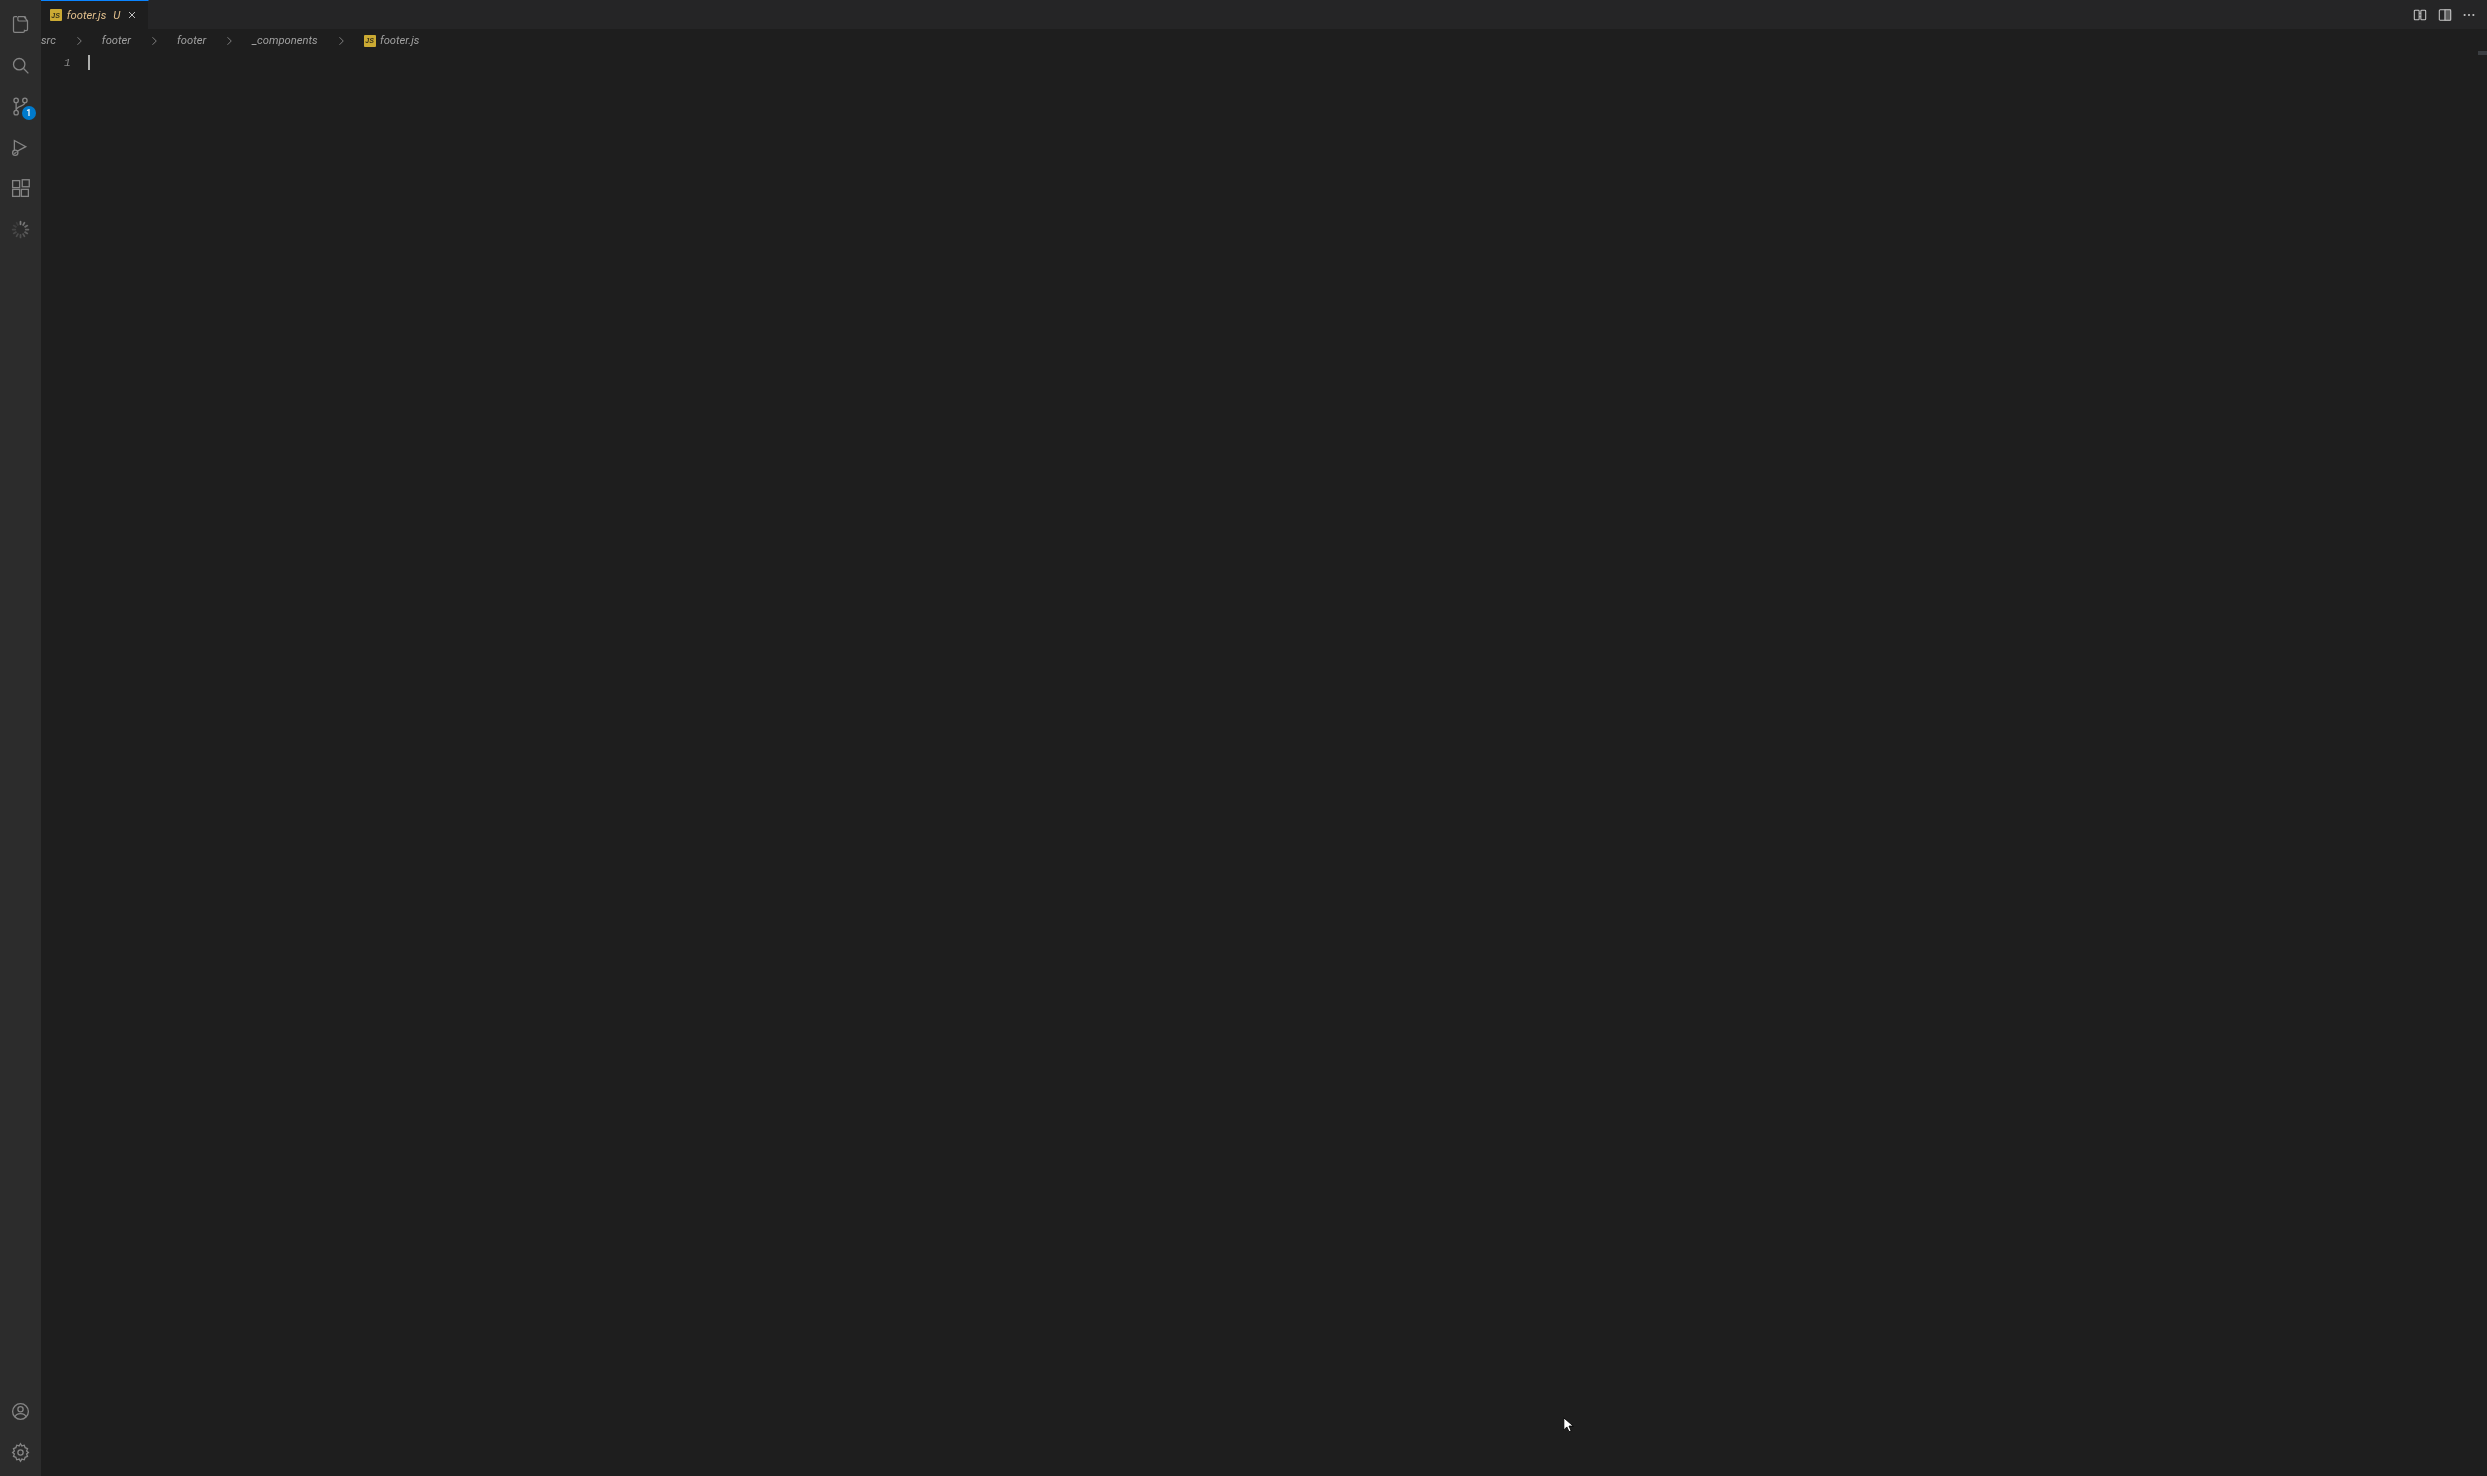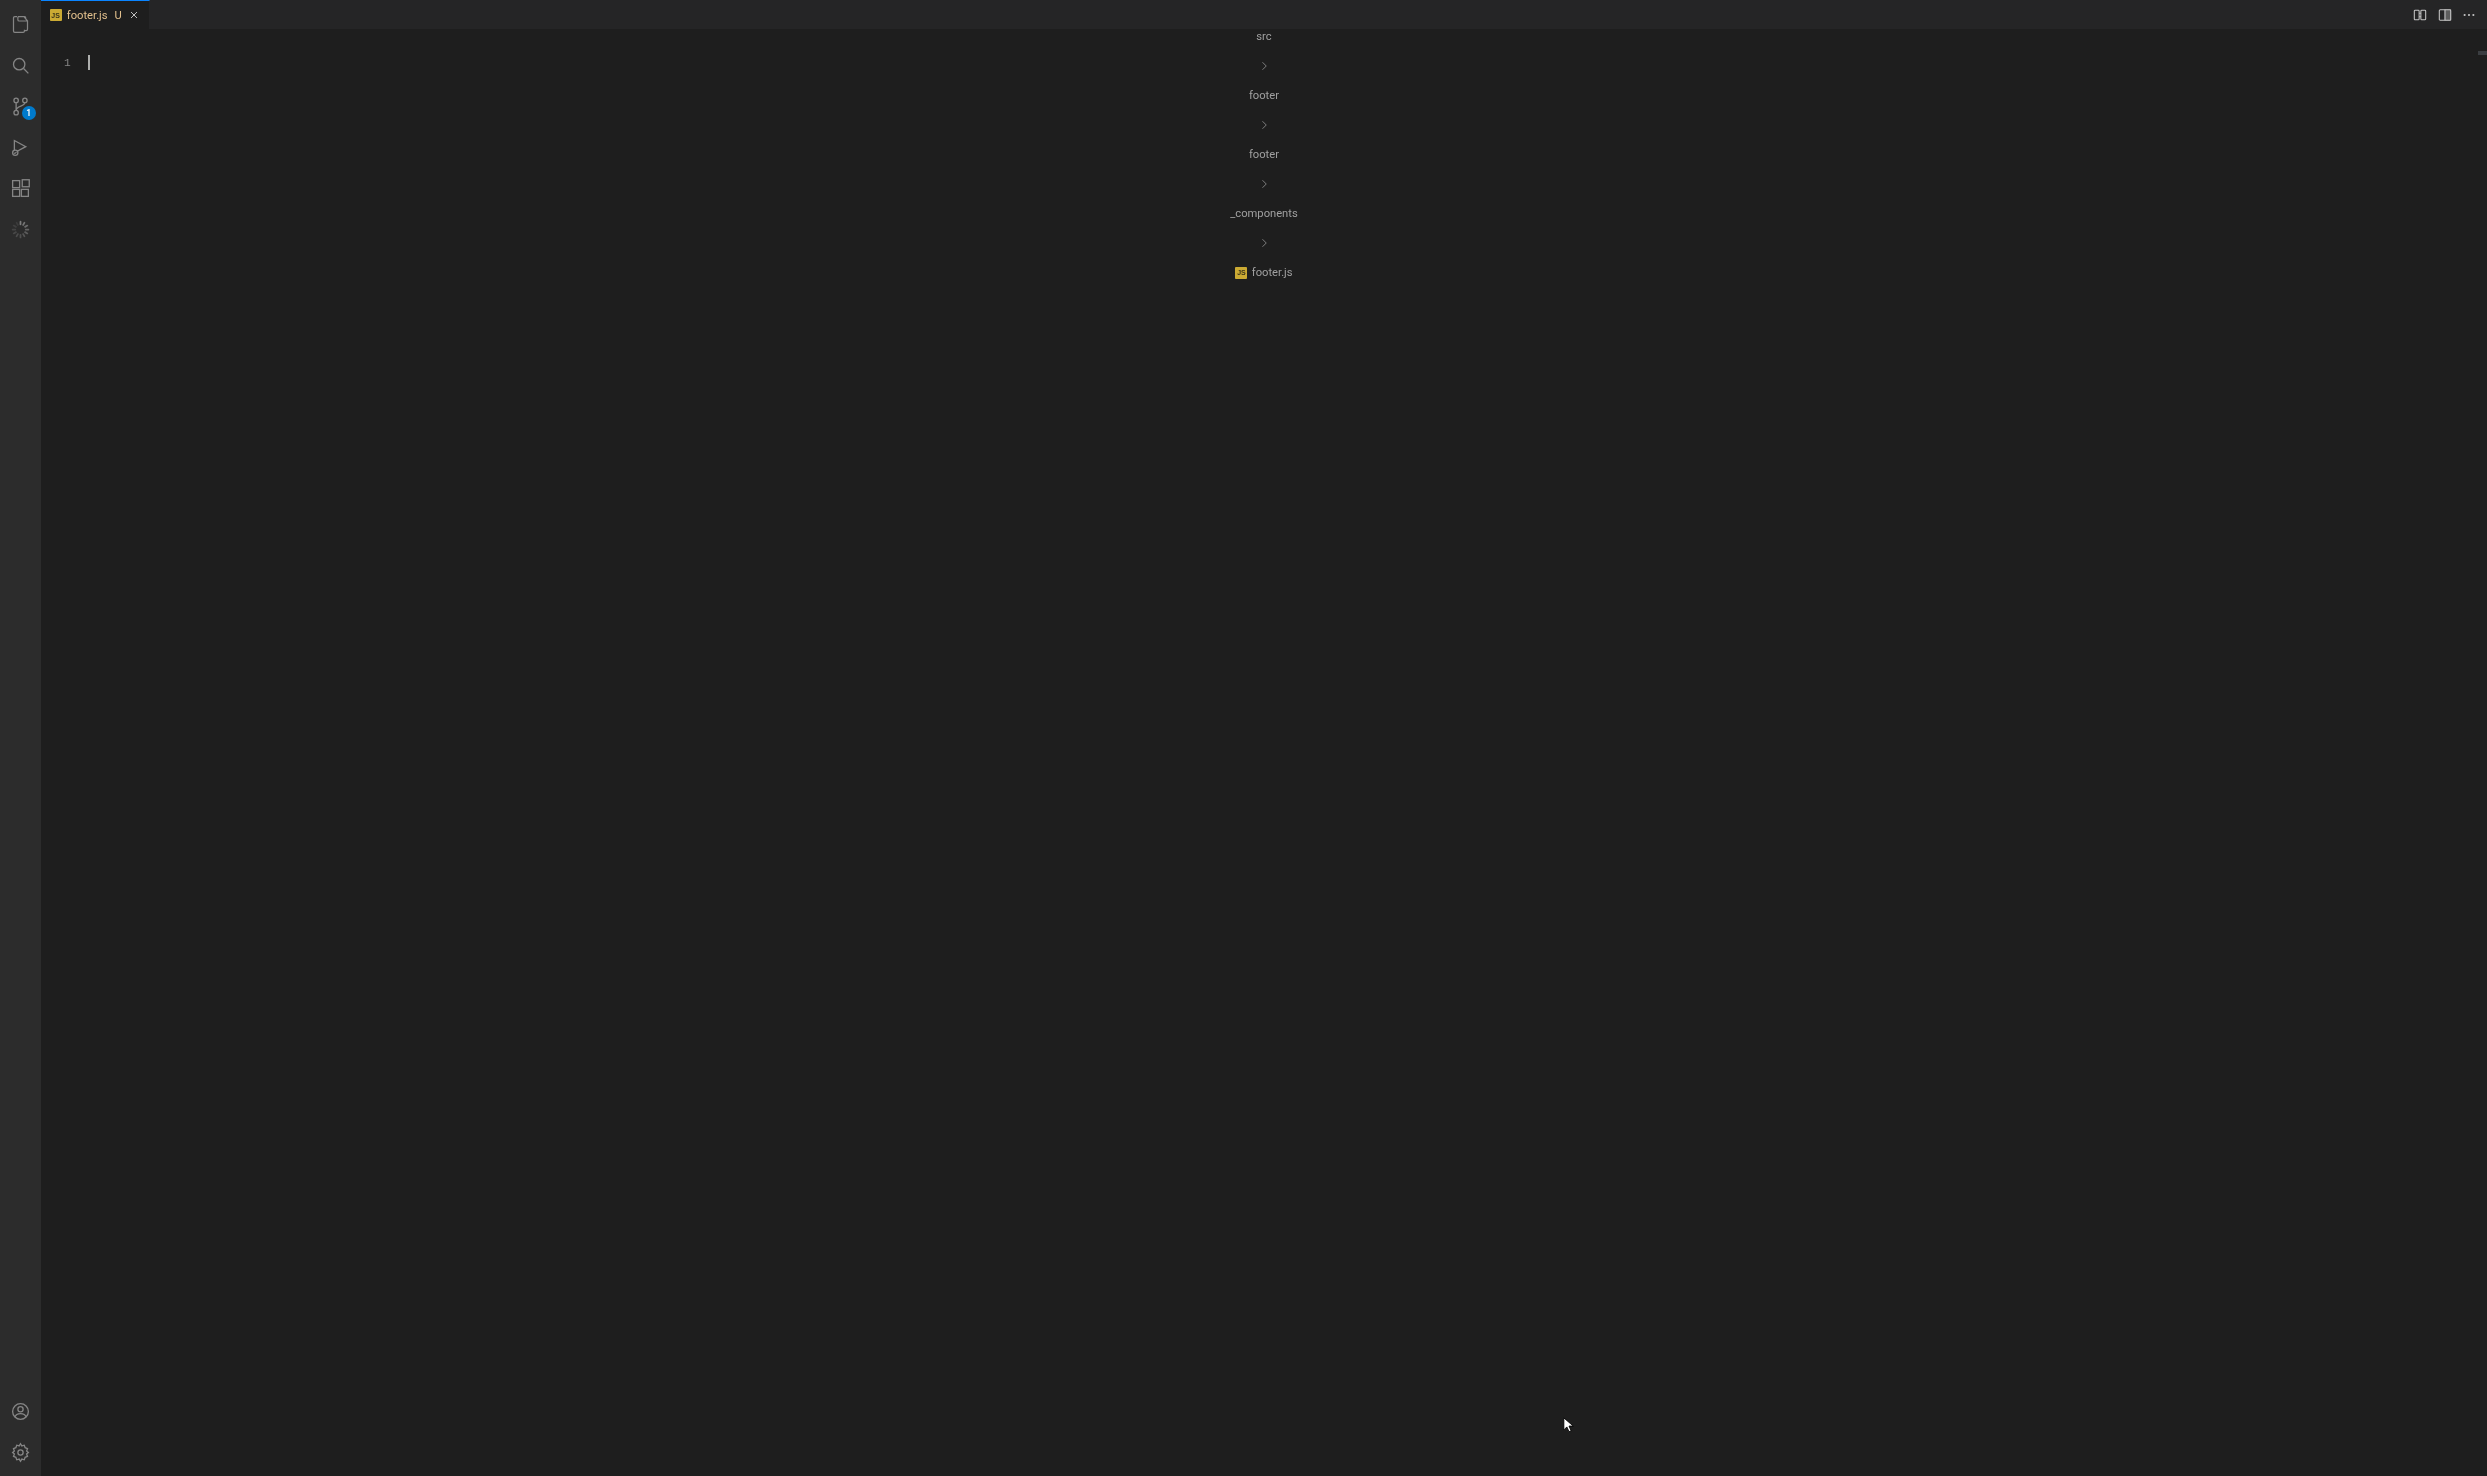--- a/index.html
+++ b/index.html
@@ -45,21 +45,21 @@
     height: 14px;
     font-size: 8.6px;
     font-weight: 600;
     display: flex;
     align-items: center;
     justify-content: center;
     padding: 0 2.6px;
   }
 
   
-  .main { flex: 1; display: flex; flex-direction: column; background: #1e1e1e; }
+  .main { flex: 1; display: flex; flex-direction: column; background: #1e1e1e; font-style: italic; }
 
   
   .tab-bar {
     height: 30px;
     background: #252526;
     display: flex;
     align-items: stretch;
     justify-content: space-between;
     border-bottom: 0.9px solid #1e1e1e;
   }
@@ -91,21 +91,20 @@
   .breadcrumb {
     height: 21px;
     display: flex;
     align-items: center;
     padding: 0 0;
     gap: 17px;
     color: #a0a0a0;
     font-size: 11.2px;
     background: #1e1e1e;
     user-select: none;
-    flex-direction: column;
   }
   .breadcrumb-item { cursor: pointer; }
   .breadcrumb-sep { color: #808080; display: flex; align-items: center; }
   .breadcrumb-sep svg { width: 12px; height: 12px; }
   .breadcrumb-file { display: flex; align-items: center; gap: 4.3px; }
   .breadcrumb-file .file-icon { width: 12px; height: 12px; }
 
   
   .editor {
     flex: 1;

